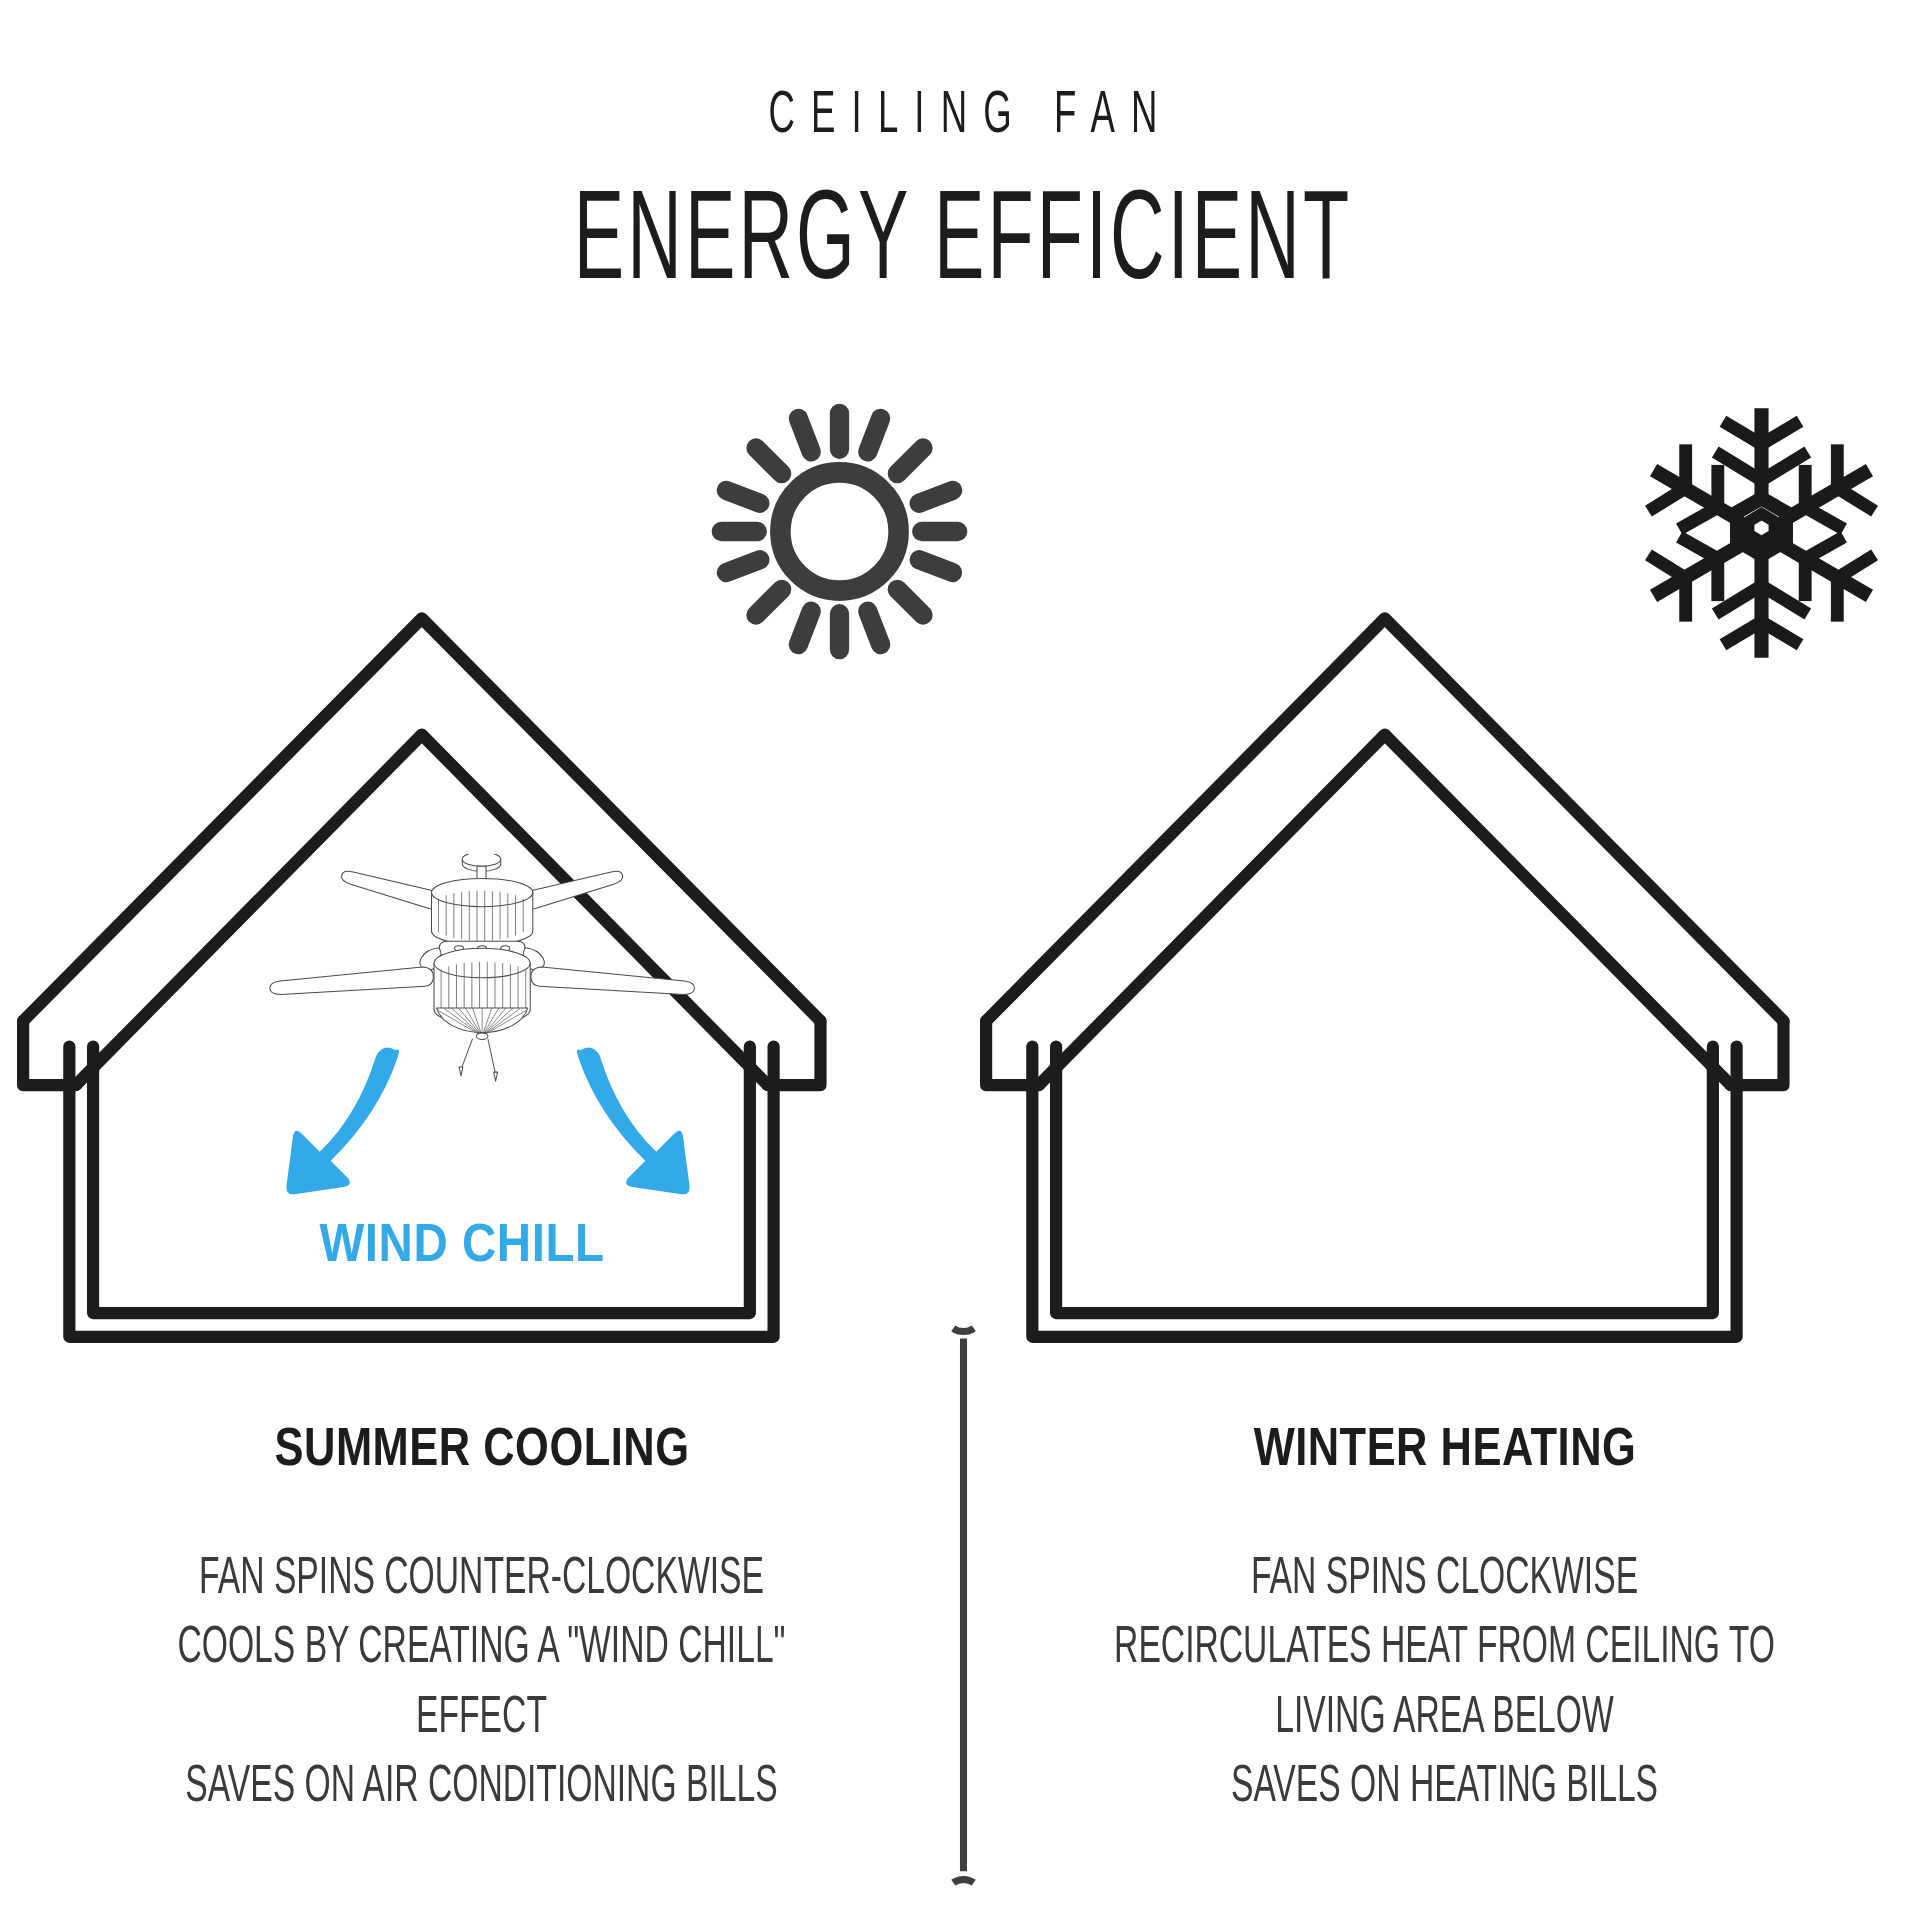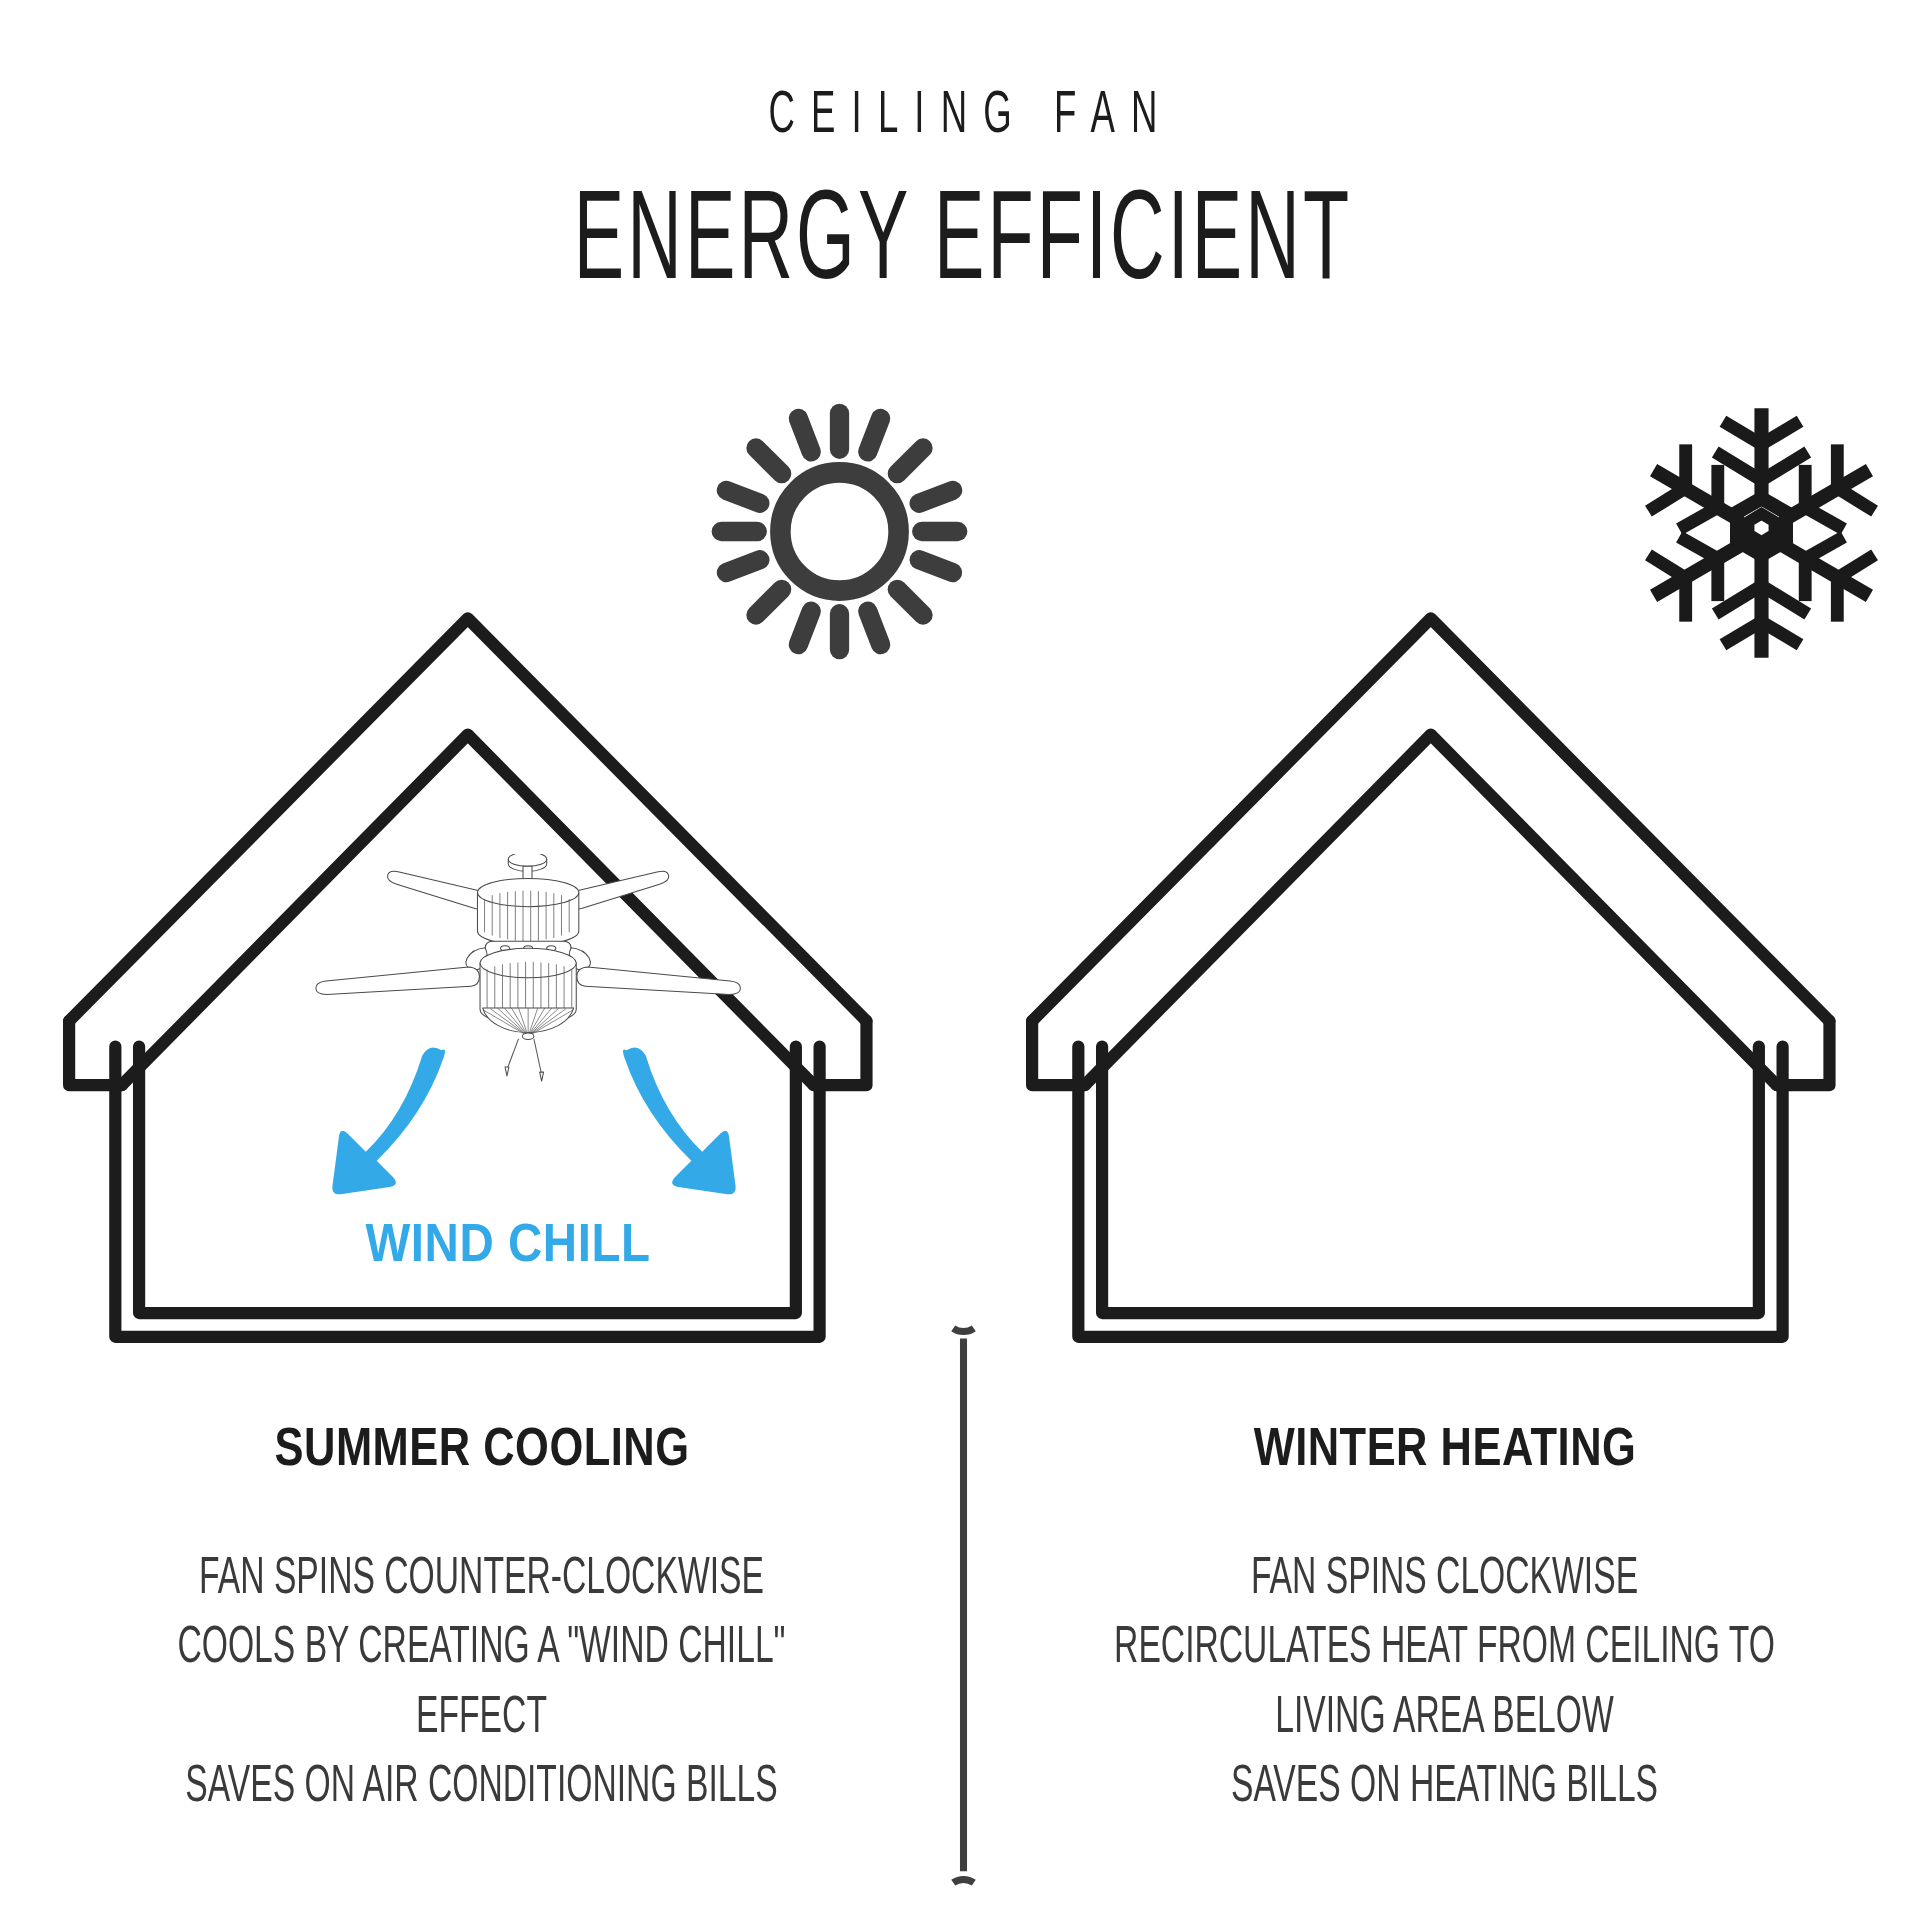--- a/index.html
+++ b/index.html
@@ -48,21 +48,21 @@
     white-space: nowrap;
     line-height: 1;
   }
 
   
   .weather-icon { position: absolute; }
   #sun-icon  { left: 711px; top: 403px; width: 257px; height: 257px; }
   #snow-icon { left: 1633px; top: 398px; width: 257px; height: 270px; }
 
   
-  .panel { position: absolute; top: 0; width: 963px; height: 1926px; margin-left: 46px; }
+  .panel { position: absolute; top: 0; width: 963px; height: 1926px; }
   #panel-summer { left: 0; }
   #panel-winter { left: 963px; }
 
   .house-svg { position: absolute; left: 0; top: 597px; width: 963px; height: 758px; }
   .fan-svg   { position: absolute; top: 854px; width: 449px; height: 231px; }
   #fan-summer { left: 257px; }
   .arrows-svg { position: absolute; }
   #arrows-summer { left: 244px; top: 1040px; width: 488px; height: 257px; }
 
   

